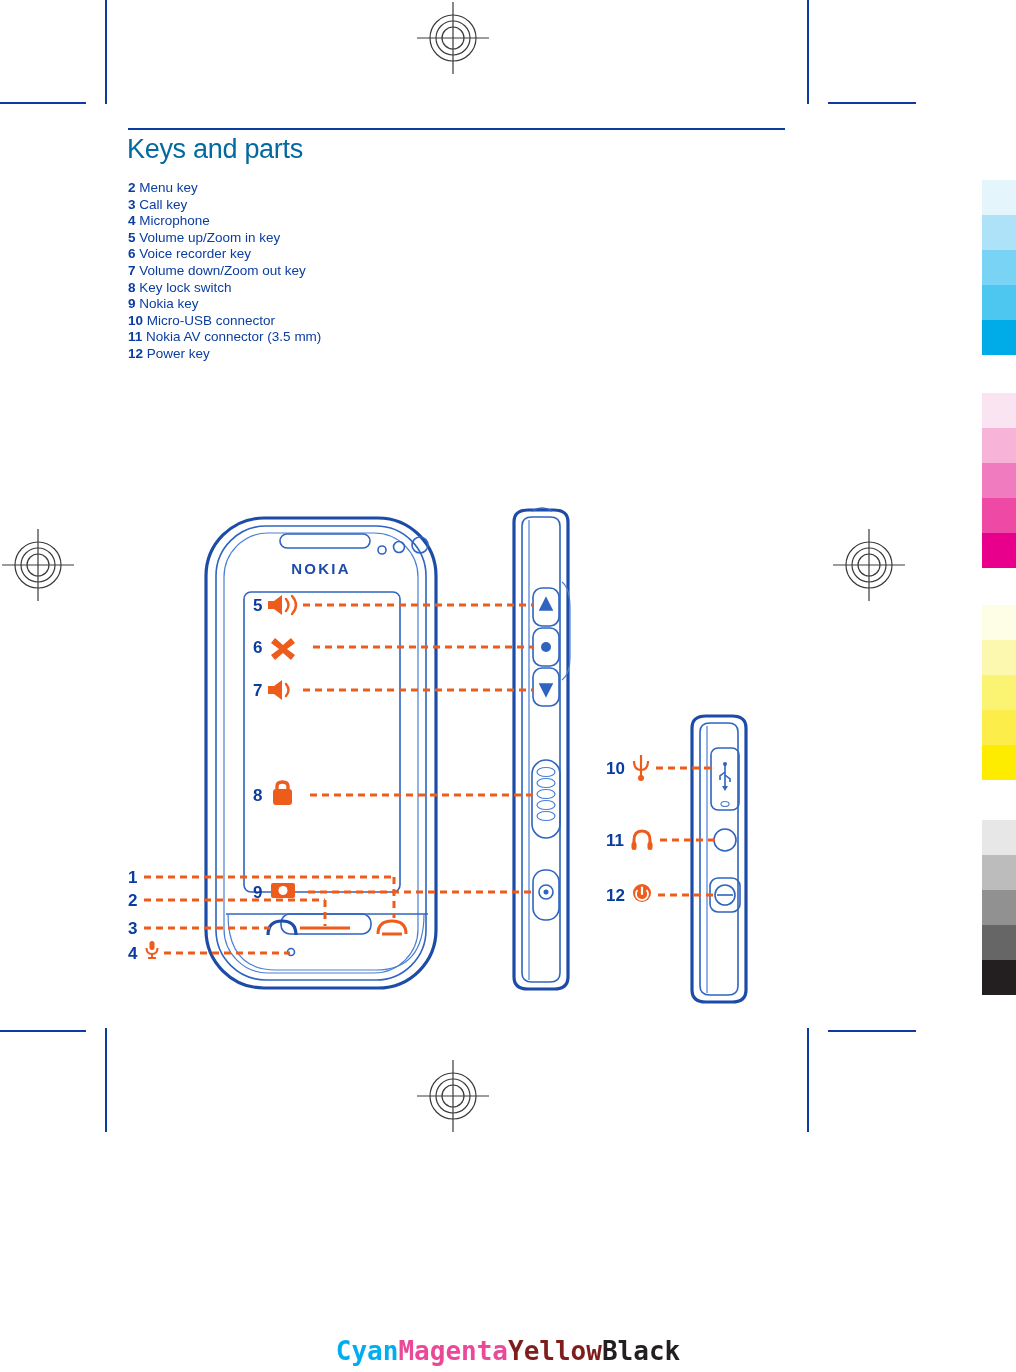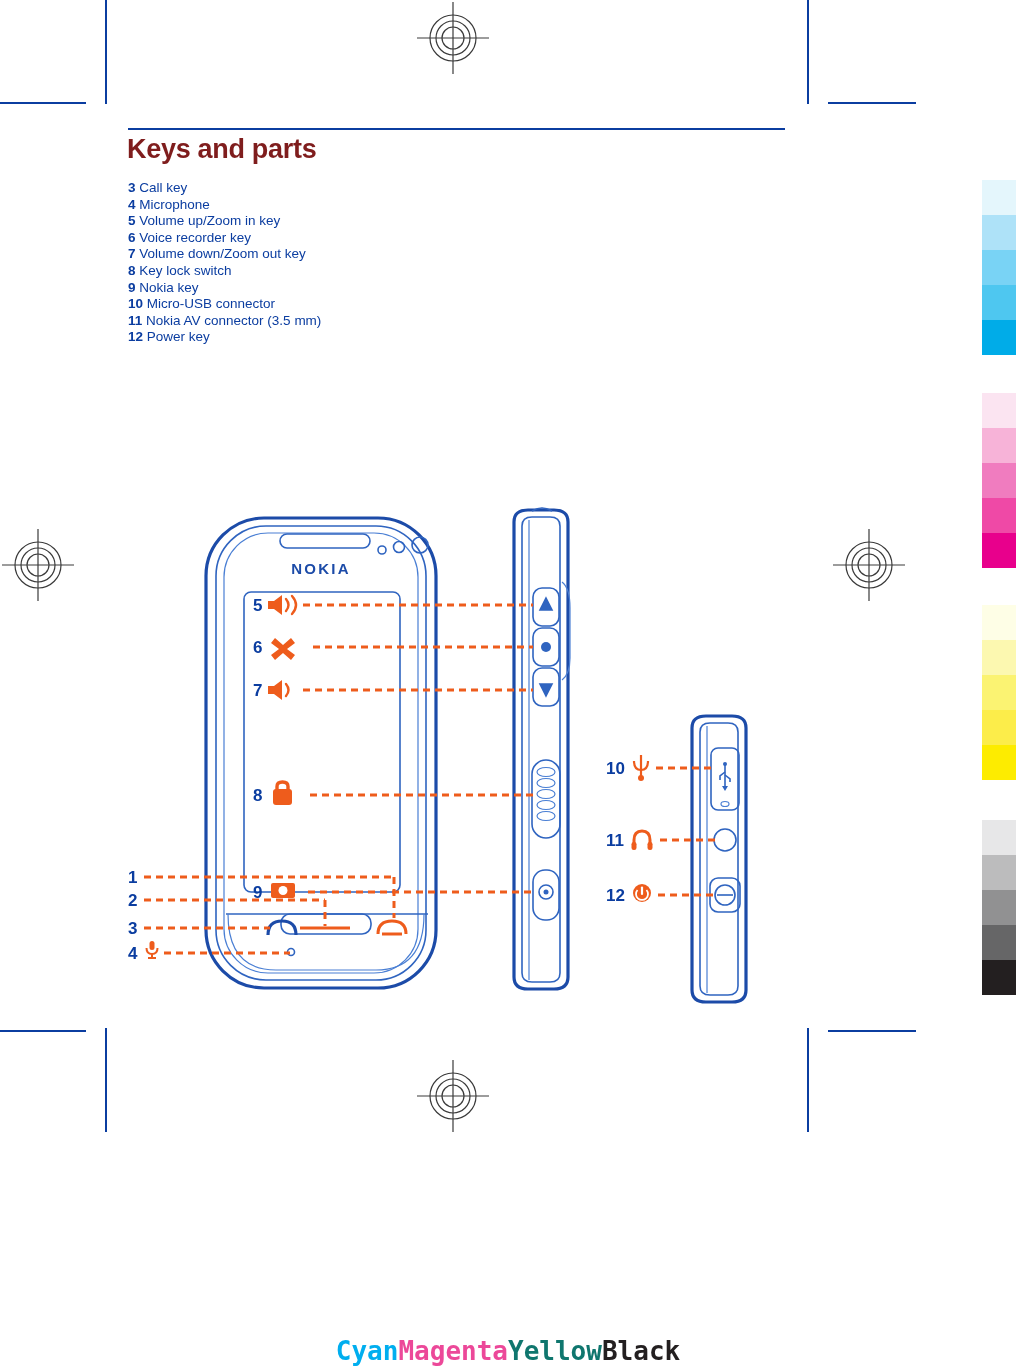--- a/index.html
+++ b/index.html
@@ -10,22 +10,22 @@
   
   .crop{position:absolute;background:#0b3da0;}
   .crop.v{width:2px;}
   .crop.h{height:2px;}
 
   
   .reg{position:absolute;width:76px;height:76px;}
 
   
   .rule{position:absolute;left:128px;top:128px;width:657px;height:2px;background:#0b3da0;}
-  .title{position:absolute;left:127px;top:134px;font-size:27px;font-weight:bold;
-         color:#7f1d1d;letter-spacing:-0.3px;white-space:nowrap;}
+  .title{position:absolute;left:127px;top:134px;font-size:27px;font-weight:normal;
+         color:#0369a1;letter-spacing:-0.3px;white-space:nowrap;}
 
   
   .list{position:absolute;left:128px;top:180px;width:520px;}
   .list .row{font-size:13.5px;color:#0b3da0;line-height:16.6px;white-space:nowrap;}
   .list .row b{font-weight:bold;}
   .list .row span{font-weight:normal;}
 
   
   .diagram{position:absolute;left:128px;top:500px;width:680px;height:520px;}
   .diagram svg{display:block;}
@@ -89,20 +89,21 @@
         <circle cx="38" cy="38" r="23"></circle>
       <line x1="38" y1="2" x2="38" y2="74"></line>
         <line x1="2" y1="38" x2="74" y2="38"></line>
     </g>
   </svg>
 
   <div class="rule"></div>
   <div class="title">Keys and parts</div>
 
   <div class="list">
+    <div class="row"><b>2</b> <span>Menu key</span></div>
     <div class="row"><b>3</b> <span>Call key</span></div>
     <div class="row"><b>4</b> <span>Microphone</span></div>
     <div class="row"><b>5</b> <span>Volume up/Zoom in key</span></div>
     <div class="row"><b>6</b> <span>Voice recorder key</span></div>
     <div class="row"><b>7</b> <span>Volume down/Zoom out key</span></div>
     <div class="row"><b>8</b> <span>Key lock switch</span></div>
     <div class="row"><b>9</b> <span>Nokia key</span></div>
     <div class="row"><b>10</b> <span>Micro-USB connector</span></div>
     <div class="row"><b>11</b> <span>Nokia AV connector (3.5 mm)</span></div>
     <div class="row"><b>12</b> <span>Power key</span></div>
@@ -318,16 +319,16 @@
     <div class="swatch" style="top: 745px; height: 35px; background: rgb(253, 236, 0);"></div>
 
     <div class="swatch" style="top: 820px; height: 35px; background: rgb(231, 231, 232);"></div>
     <div class="swatch" style="top: 855px; height: 35px; background: rgb(188, 188, 189);"></div>
     <div class="swatch" style="top: 890px; height: 35px; background: rgb(145, 145, 146);"></div>
     <div class="swatch" style="top: 925px; height: 35px; background: rgb(102, 102, 103);"></div>
     <div class="swatch" style="top: 960px; height: 35px; background: rgb(35, 31, 32);"></div>
   </div>
 
   <div class="cmyk">
-    <span style="color: rgb(0, 174, 239);">Cyan</span><span style="color: #ec4899;">Magenta</span><span style="color: #0f766e;">Yellow</span><span style="color: rgb(35, 31, 32); text-align: center;">Black</span>
+    <span style="color: rgb(0, 174, 239);">Cyan</span><span style="color: #ec4899;">Magenta</span><span style="color: #7f1d1d;">Yellow</span><span style="color: rgb(35, 31, 32); text-align: center;">Black</span>
   </div>
 
 </div>
 
 </body></html>

